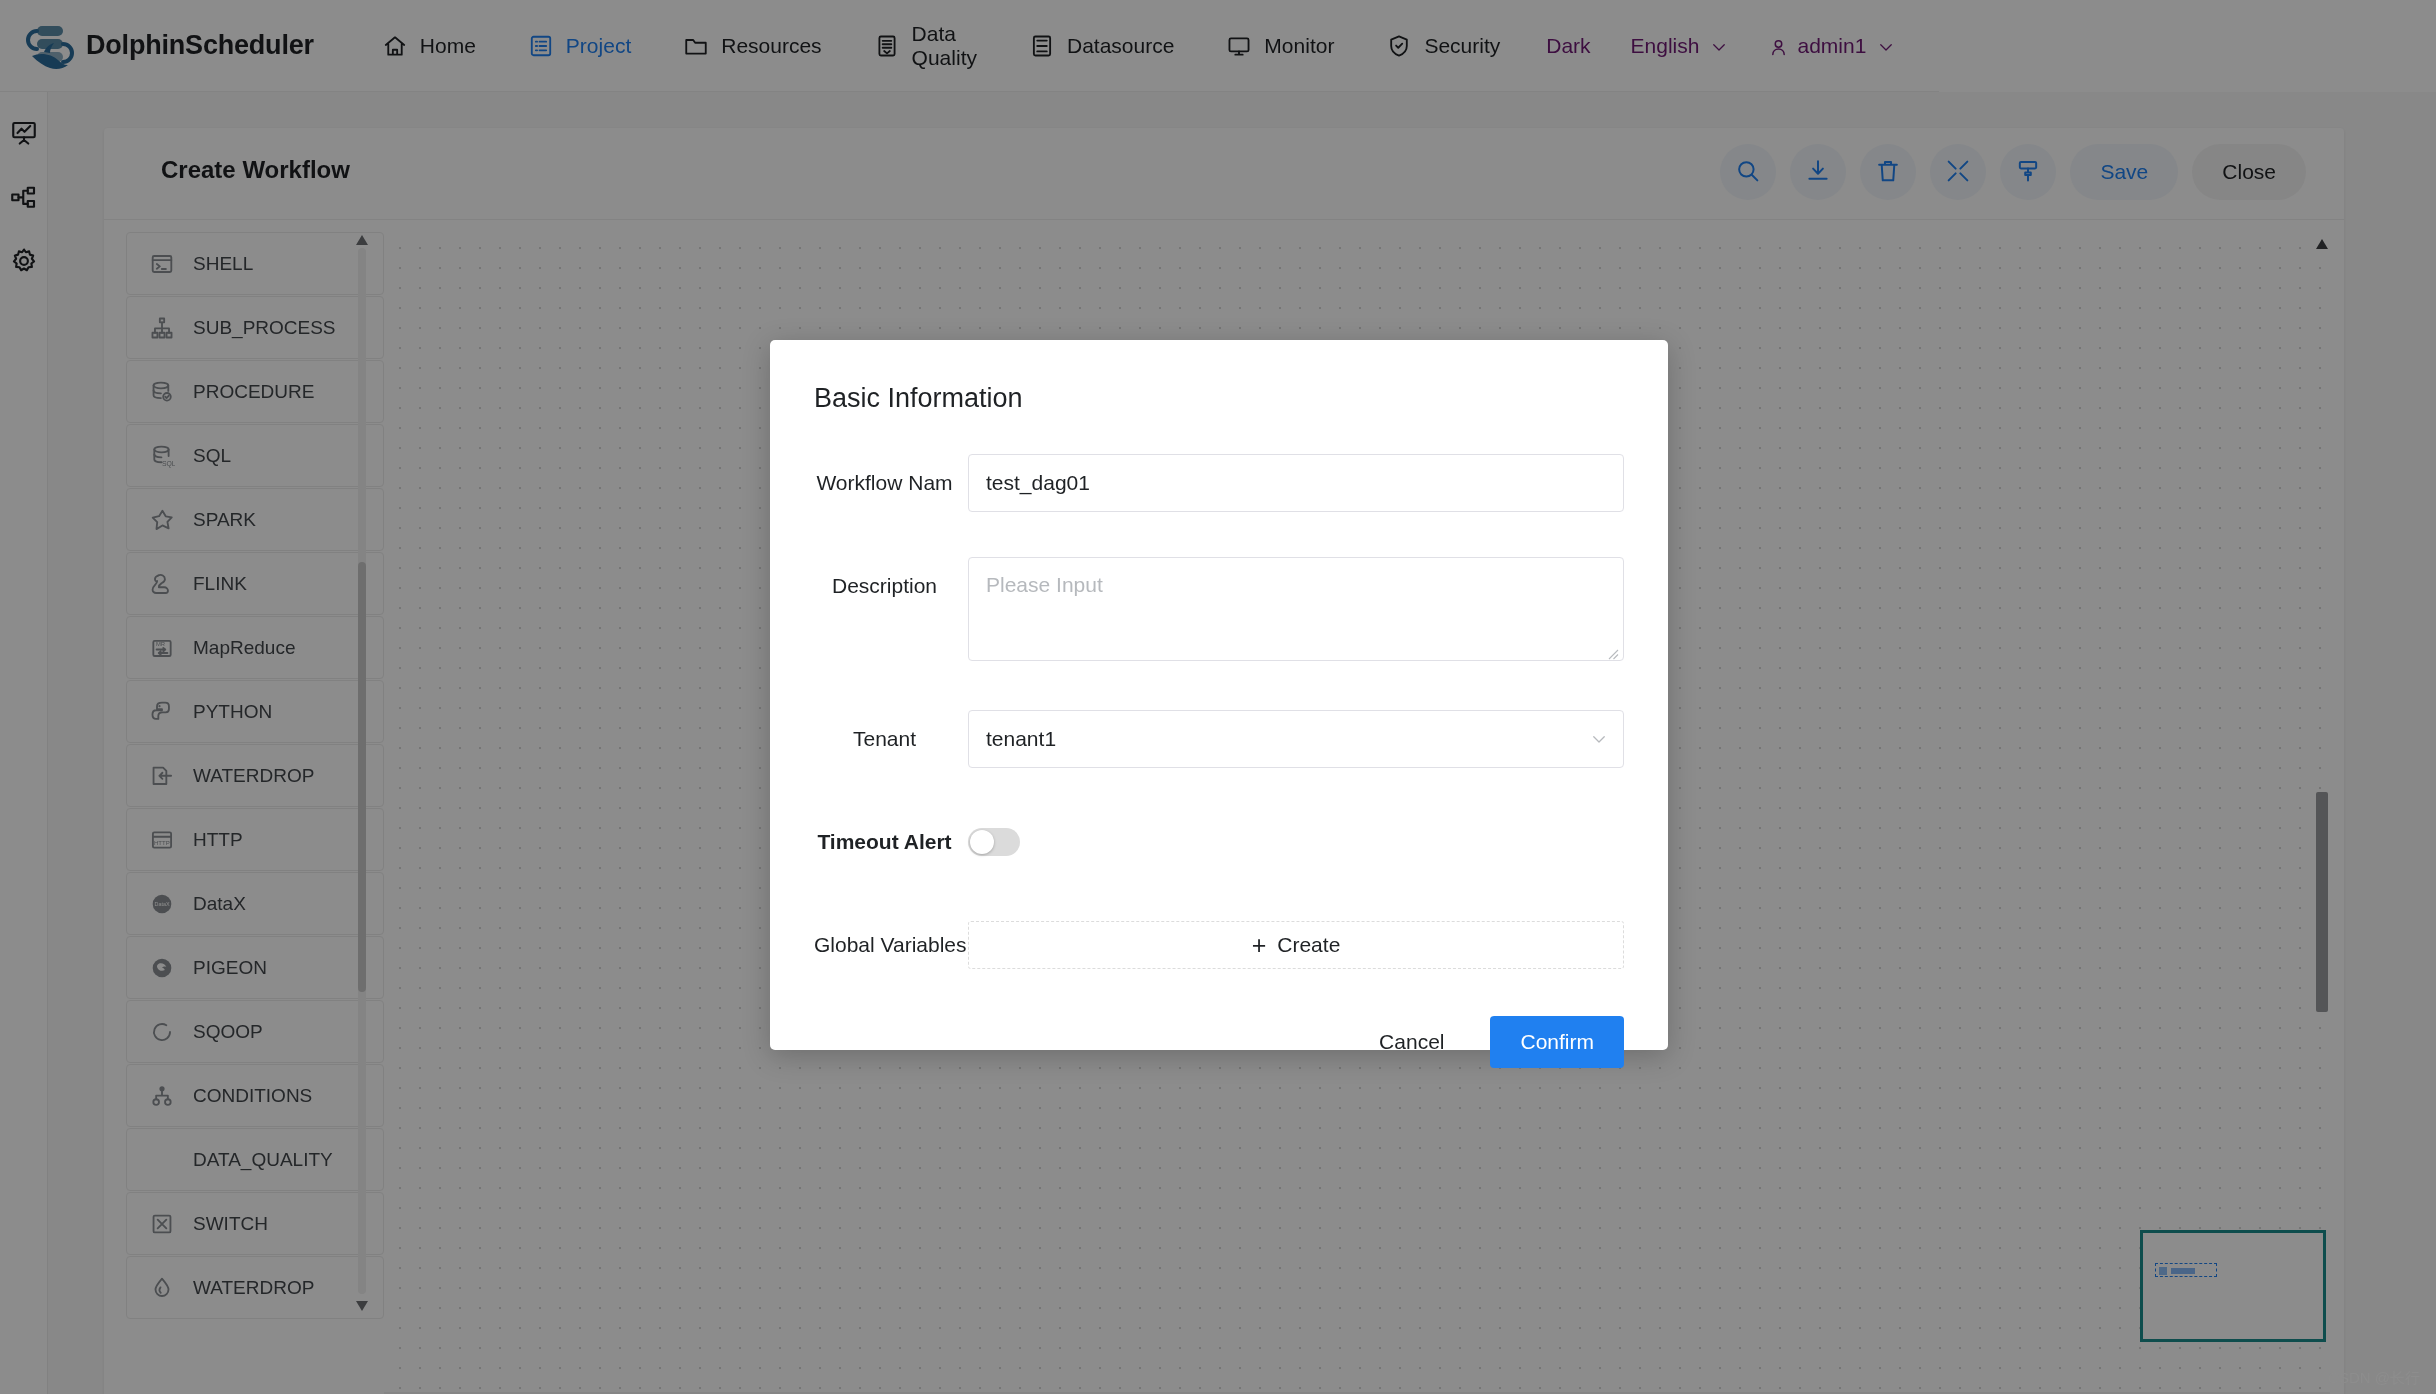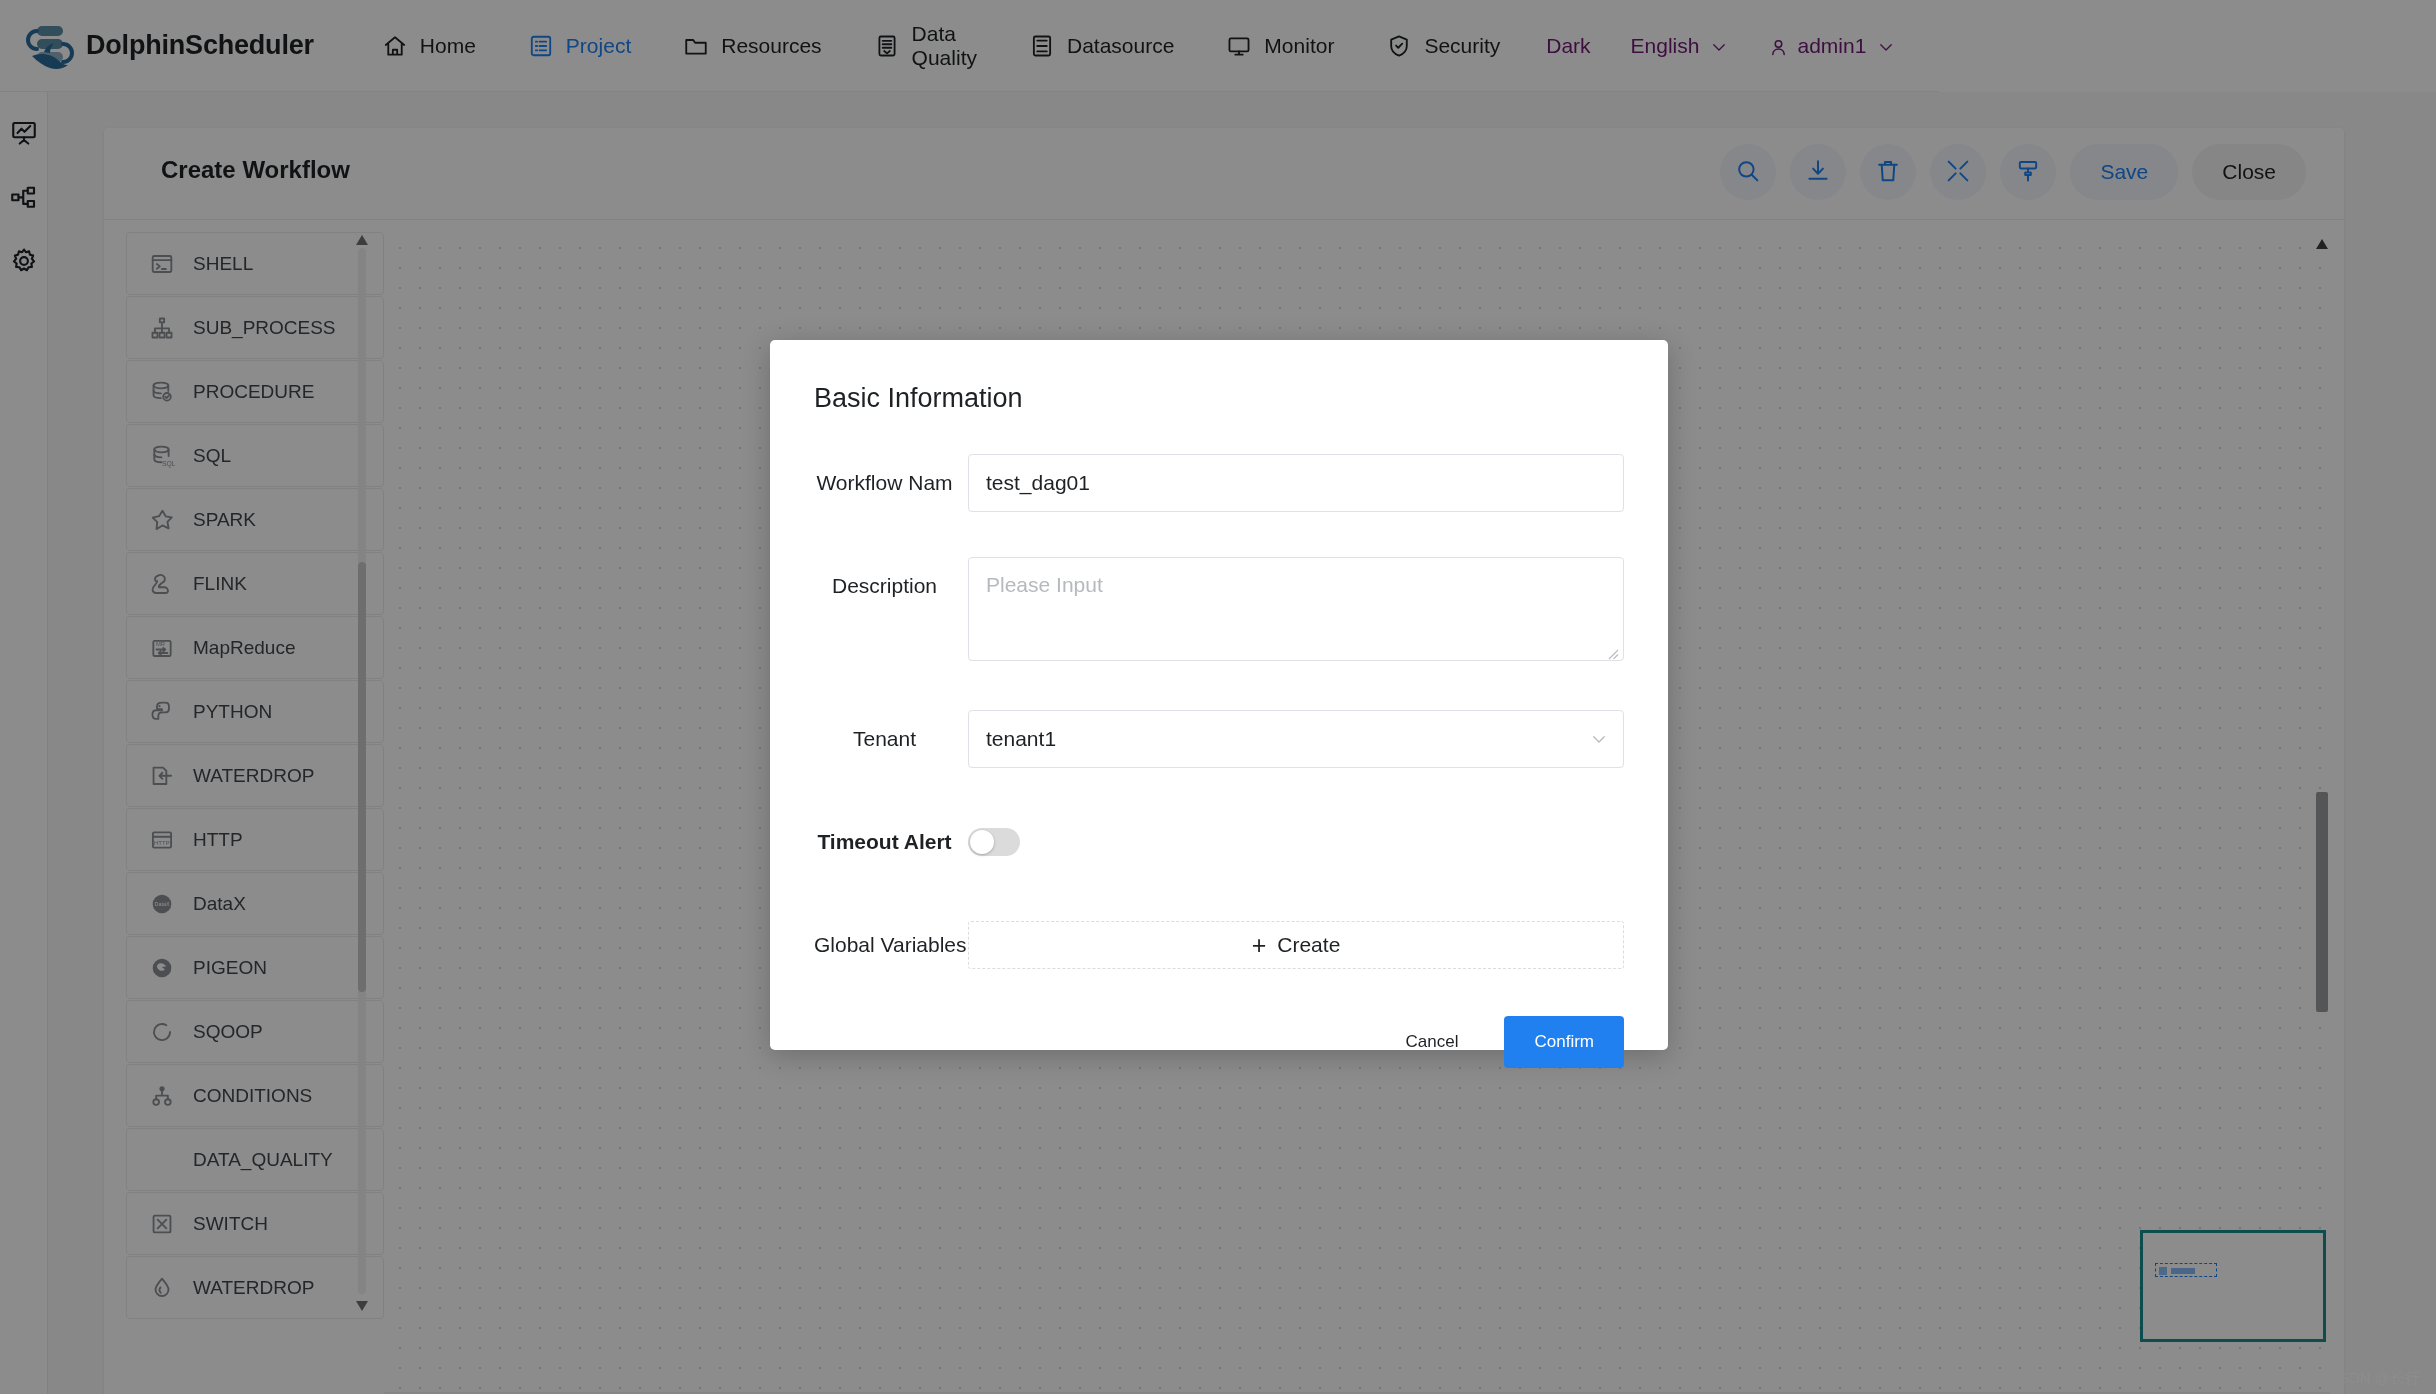--- a/index.html
+++ b/index.html
@@ -172,21 +172,21 @@
   .gvbox {
     width:100%; height:48px; border:1px dashed #dcdcdc; border-radius:3px;
     display:flex; align-items:center; justify-content:center; cursor:pointer;
     margin-top:5px;
   }
   .gvbox .gvtext { font-size:21px; color:#1f2225; display:flex; align-items:center; gap:11px; }
   .plus-glyph { font-size:25px; line-height:1; color:#1f2225; }
 
   .modal-foot { display:flex; justify-content:flex-end; align-items:center; gap:20px; margin-top:42px; }
   .mbtn {
-    height:52px; border-radius:4px; padding:0 26px; font-size:17px; cursor:pointer;
+    height:52px; border-radius:4px; padding:0 26px; font-size:21px; cursor:pointer;
     border:none; background:transparent; color:#1f2225; font-family:"Liberation Sans", sans-serif;
   }
   .mbtn.primary { background:#2080f0; color:#ffffff; padding:0 30px; }
 
   
   .wm { position:absolute; right:16px; bottom:6px; font-size:15px; color:#8d8d8d; z-index:70; }
 
   .i-stroke { fill:none; stroke:currentColor; stroke-width:1.7; stroke-linecap:round; stroke-linejoin:round; }
 </style>
 </head>

